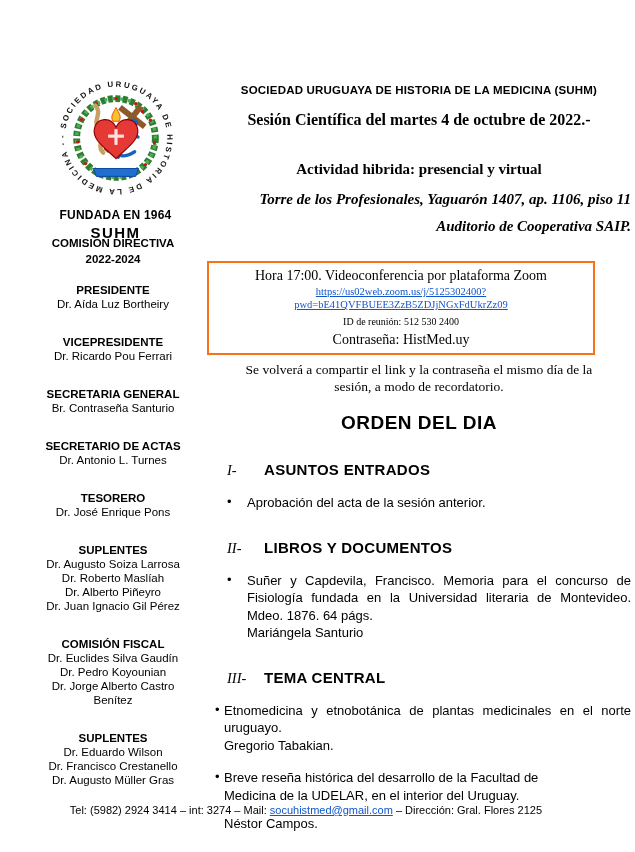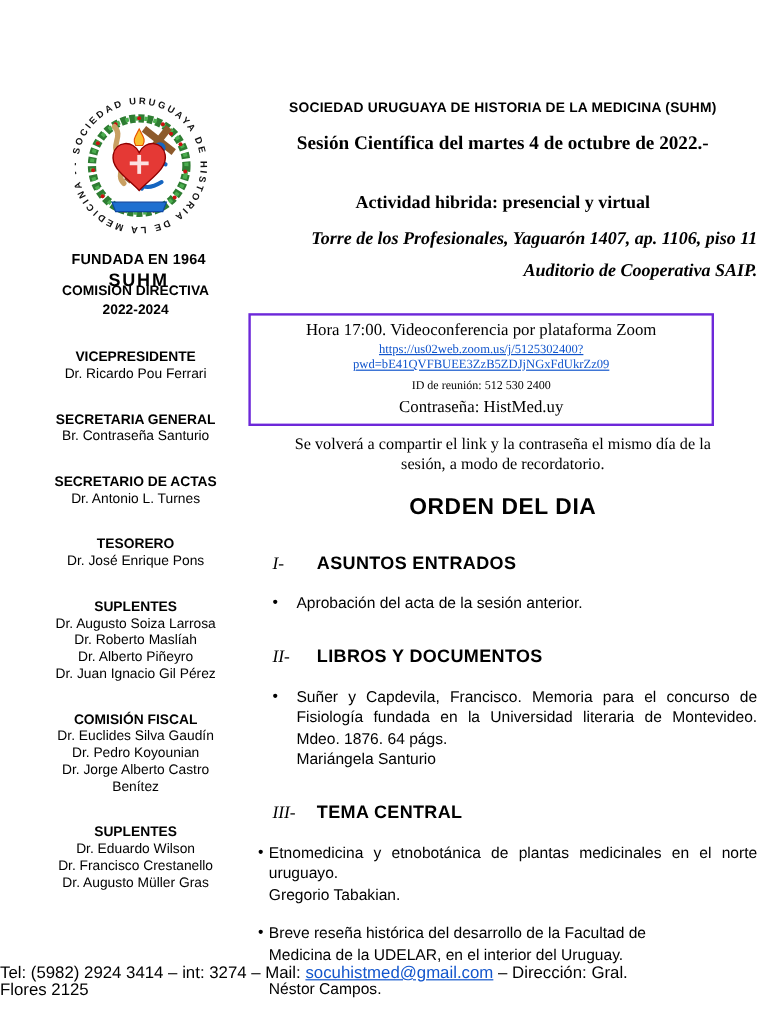--- a/index.html
+++ b/index.html
@@ -32,21 +32,21 @@
   .modality {
     text-align: center; font-family: "Liberation Serif", serif;
     font-weight: bold; font-size: 15px; margin-top: 32px;
   }
   .venue {
     text-align: right; font-family: "Liberation Serif", serif;
     font-weight: bold; font-style: italic; font-size: 15px; line-height: 27px; margin-top: 8px;
   }
   .meeting-box {
     margin-top: 21px; width: 388px;
-    border: 2px solid #6d28d9;
+    border: 2px solid #f97316;
     text-align: center; padding: 3px 2px 4px 2px;
     font-family: "Liberation Serif", serif;
   }
   .mb-line1 { font-size: 14px; line-height: 19px; }
   .mb-link { font-size: 10.5px; line-height: 13px; }
   .mb-link a { color: #1155cc; text-decoration: underline; }
   .mb-id { font-size: 10px; line-height: 18px; margin-top: 2px; }
   .mb-pass { font-size: 14px; line-height: 18px; }
   .note {
     margin: 7px auto 0 auto; width: 378px; text-align: center;
@@ -68,21 +68,21 @@
   .item.justify .itext { text-align: justify; }
   .item.tight { padding-left: 8px; }
   .item.tight .bullet { width: 9px; }
   .attribution { text-align: left; font-size: 13px; line-height: 17.5px; }
   .attribution.spaced { margin-top: 11px; }
   .w350 { max-width: 352px; }
 
   
   .footer {
     position: absolute; left: 0; top: 803px; width: 542px;
-    text-align: left; font-size: 14px; line-height: 14px;
+    text-align: right; font-size: 11px; line-height: 14px;
   }
   .footer a { color: #1155cc; text-decoration: underline; }
 </style>
 </head>
 <body>
 
 <div class="logo-block">
   <svg width="124" height="124" viewBox="0 0 126 126">
     <defs>
       <path id="tcirc" d="M 11,63 A 52,52 0 1 1 115,63 A 52,52 0 1 1 11,63"></path>
@@ -134,20 +134,24 @@
     </text>
   </svg>
   <div class="founded">FUNDADA EN 1964</div>
   <div class="acronym">SUHM</div>
 </div>
 
 <div class="sidebar">
   <div class="committee-title">COMISION DIRECTIVA</div>
   <div class="committee-title">2022-2024</div>
 
+  <div class="group" style="margin-top:16px;">
+    <div class="group-title">PRESIDENTE</div>
+    <div class="member">Dr. Aída Luz Bortheiry</div>
+  </div>
   <div class="group">
     <div class="group-title">VICEPRESIDENTE</div>
     <div class="member">Dr. Ricardo Pou Ferrari</div>
   </div>
   <div class="group">
     <div class="group-title">SECRETARIA GENERAL</div>
     <div class="member">Br. Contraseña Santurio</div>
   </div>
   <div class="group">
     <div class="group-title">SECRETARIO DE ACTAS</div>

